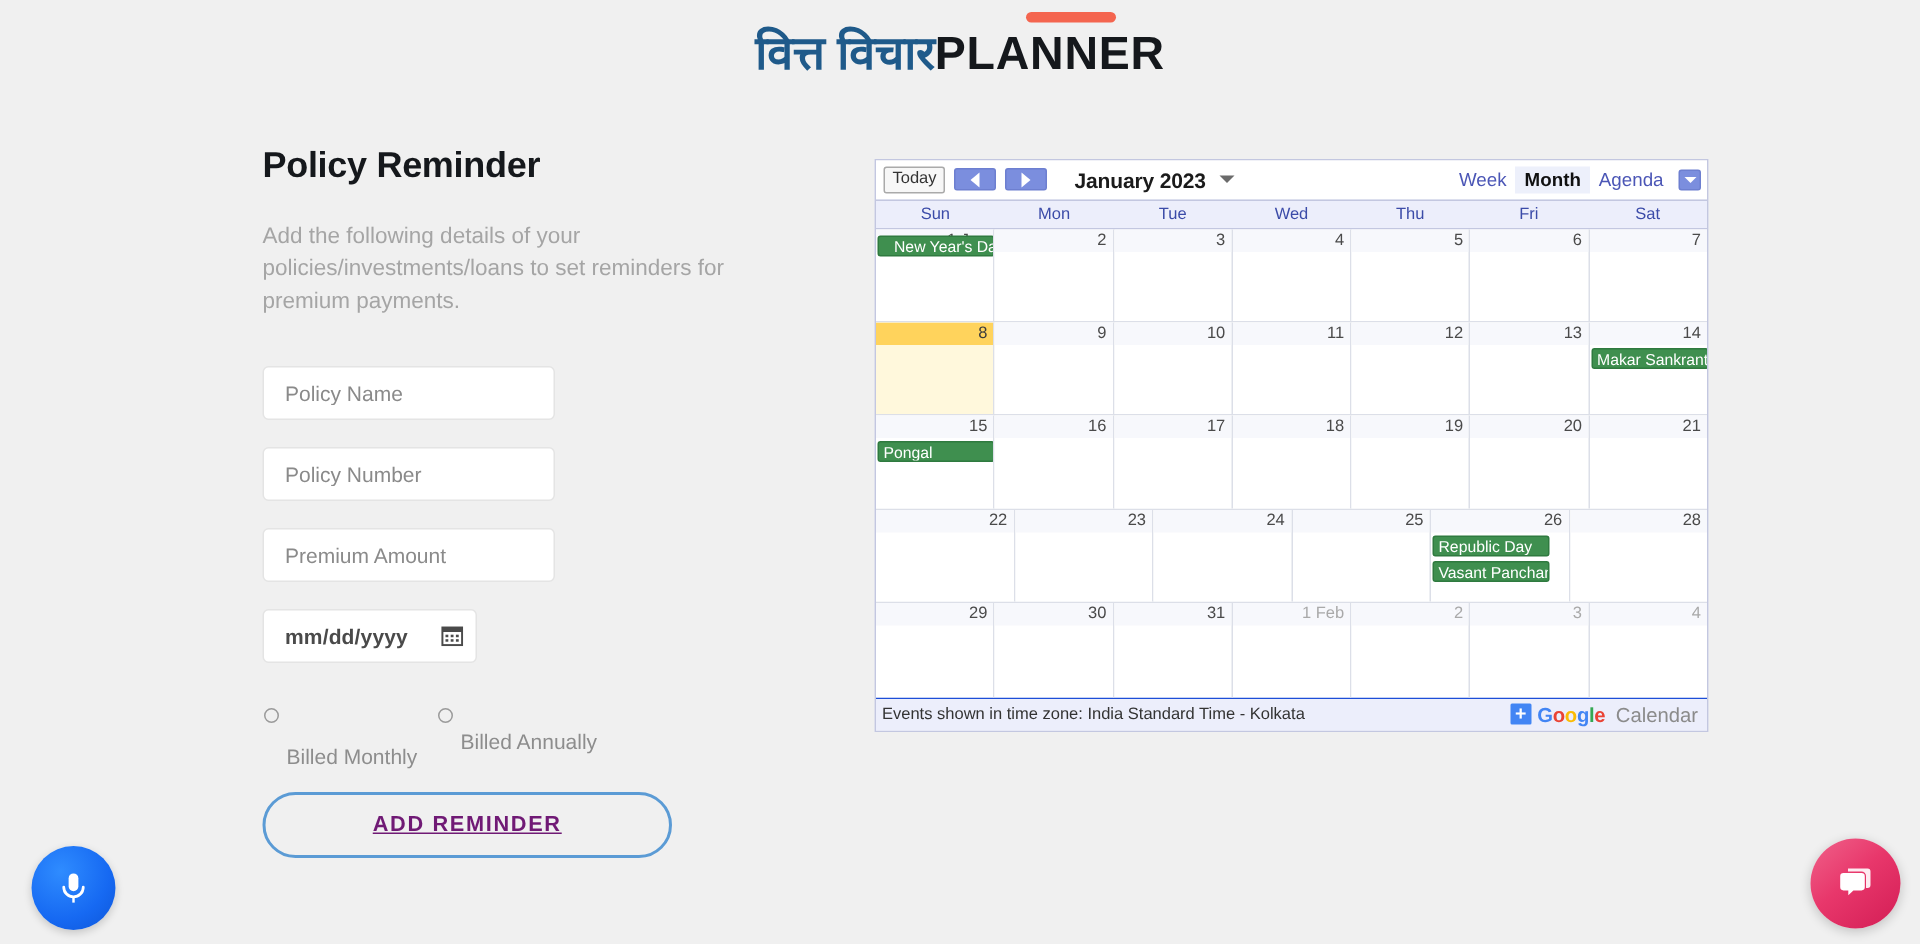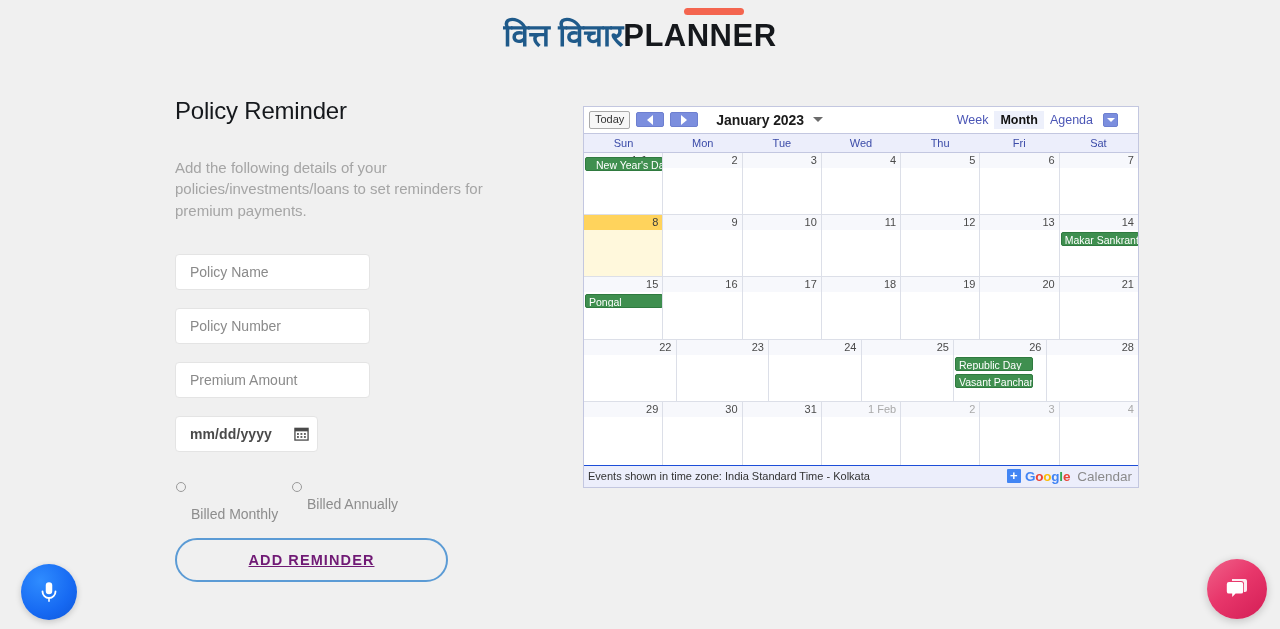--- a/index.html
+++ b/index.html
@@ -45,23 +45,23 @@
   .content {
     display: flex;
     padding-left: 175px;
     padding-top: 43px;
   }
 
   
   .form-col { width: 380px; }
   .form-title {
     font-size: 24px;
-    font-weight: normal;
+    font-weight: bold;
     color: #15181c;
-    margin: 0 0 32px 0;
+    margin: 0 0 22px 0;
     letter-spacing: -0.2px;
   }
   .form-desc {
     font-size: 15px;
     color: #a5a5a5;
     line-height: 1.45;
     margin: 0 0 32px 0;
     max-width: 345px;
   }
   .field {
@@ -145,21 +145,21 @@
   .gcal {
     width: 556px;
     border: 1px solid #c3c7e0;
     background: #fff;
     font-family: "Liberation Sans", sans-serif;
   }
   .gcal-top {
     height: 26px;
     display: flex;
     align-items: center;
-    padding: 0 20px 0 5px;
+    padding: 0 4px 0 5px;
     background: #fff;
   }
   .btn-today {
     font-size: 11px;
     color: #333;
     border: 1px solid #aaa;
     background: #f7f7f7;
     border-radius: 2px;
     padding: 1px 5px 2px;
     line-height: 1.2;

